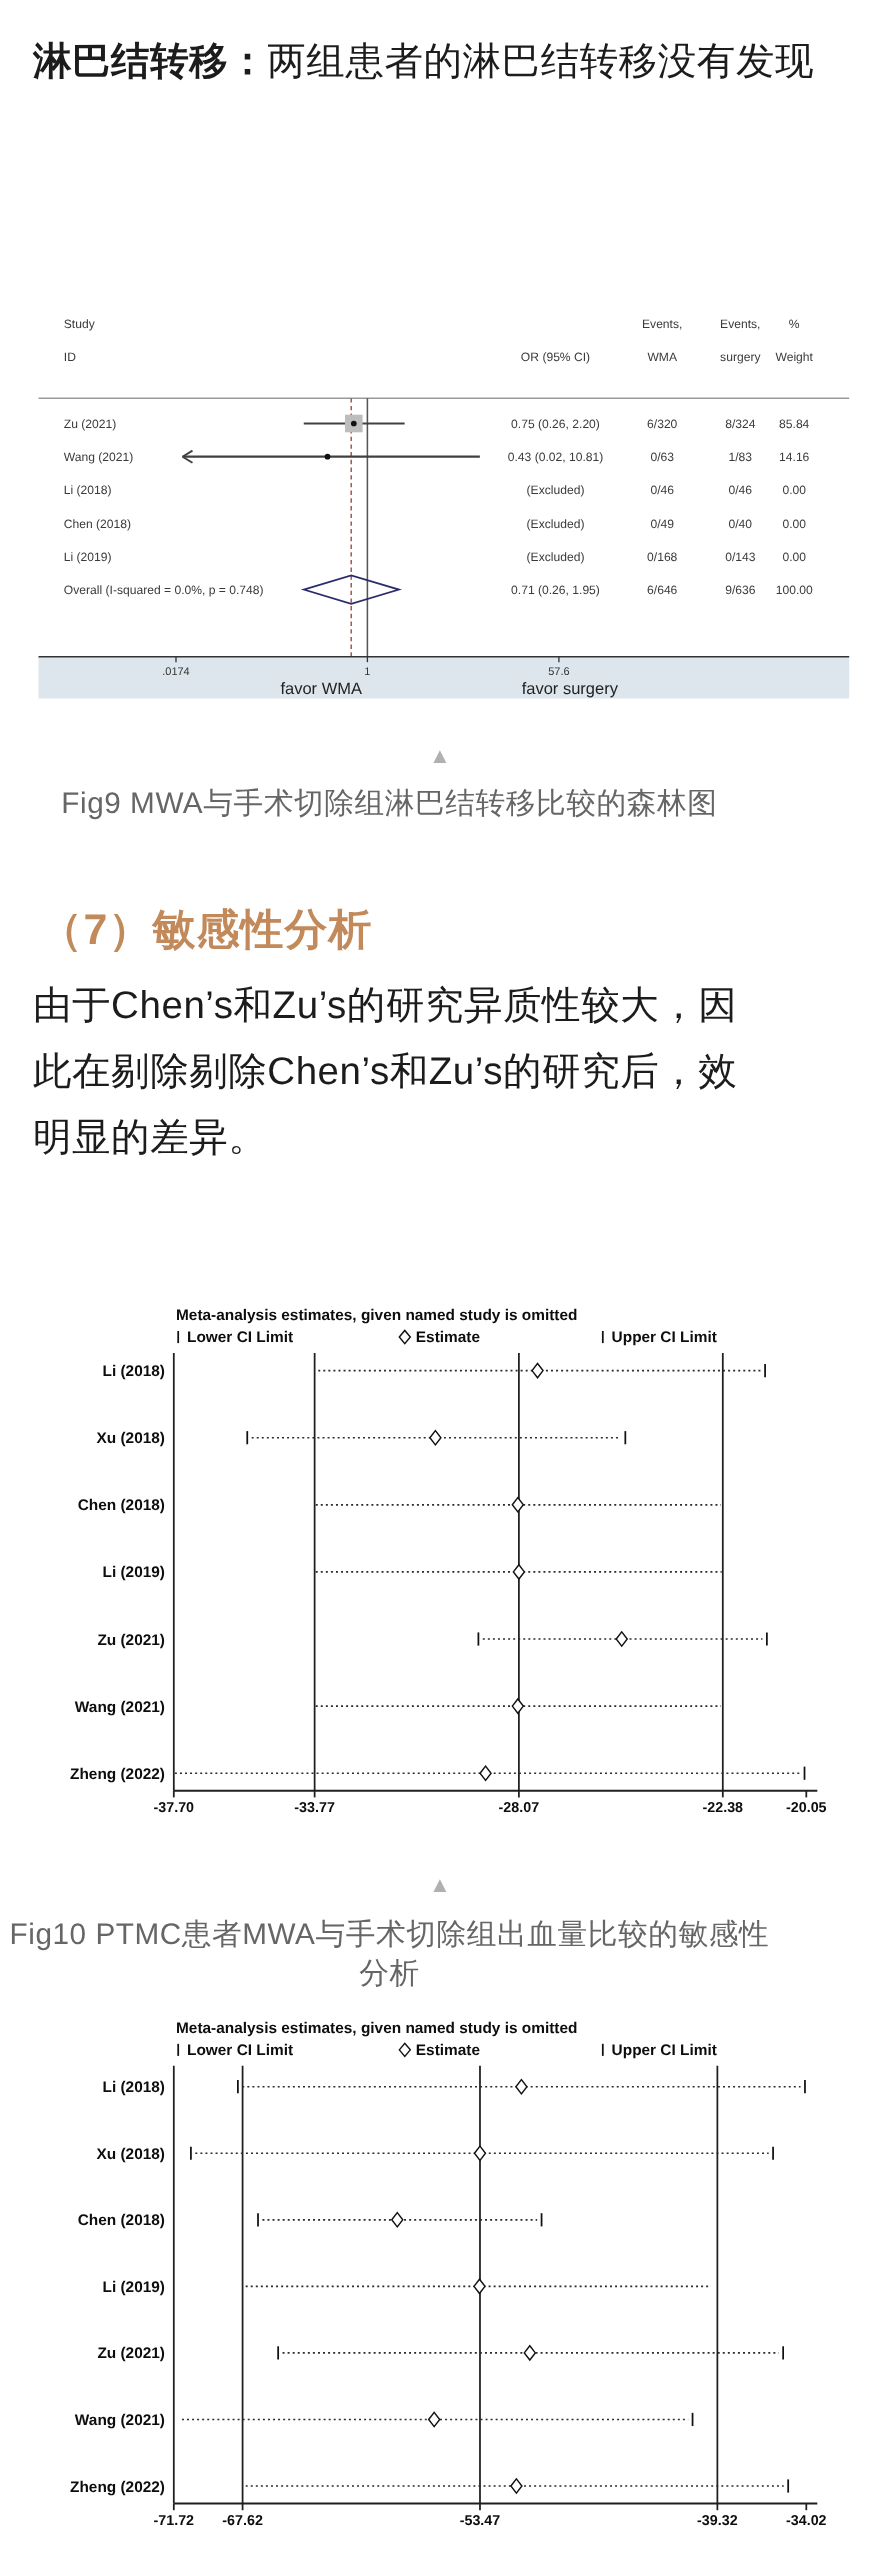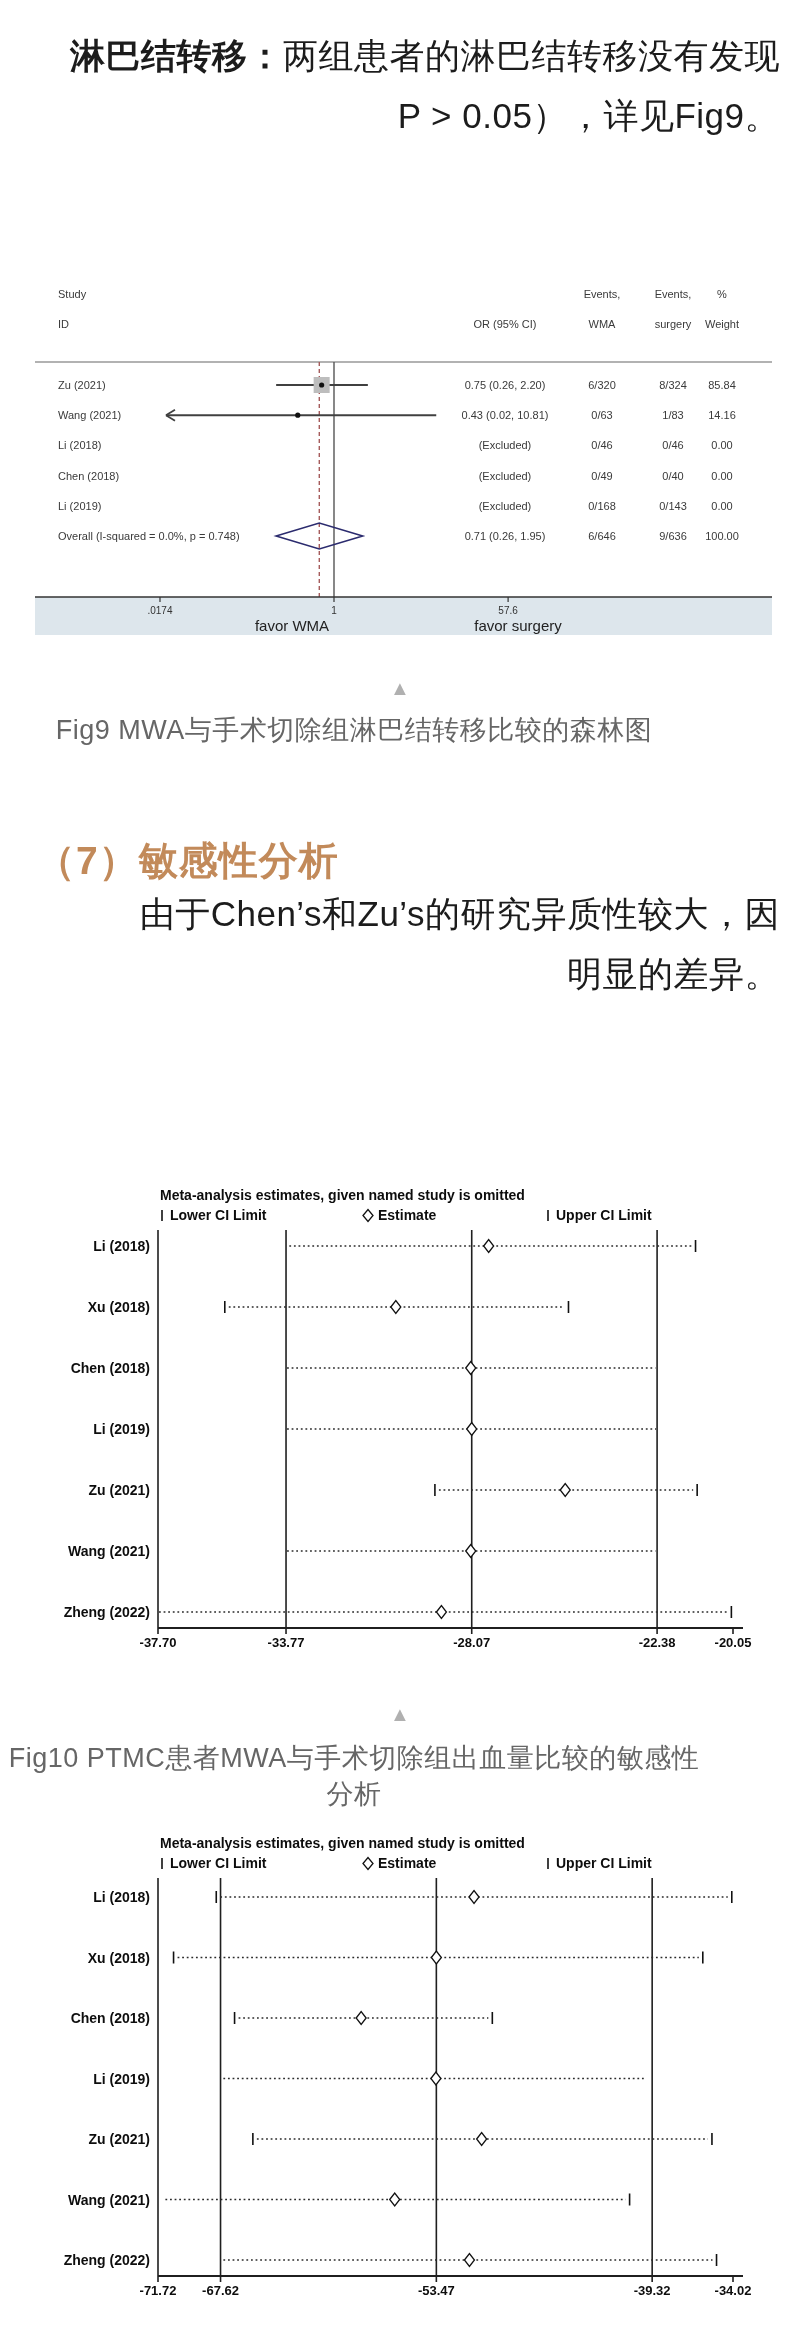--- a/index.html
+++ b/index.html
@@ -1,23 +1,23 @@
 <!DOCTYPE html>
 <html><head>
 <meta charset="utf-8">
 <style>
   html,body{margin:0;padding:0;background:#ffffff;}
   #page{position:relative;width:800px;height:2332px;background:#ffffff;overflow:hidden;
         font-family:"Liberation Sans","DejaVu Sans",sans-serif;}
   .para{position:absolute;left:30px;width:750px;font-size:35px;line-height:60px;color:#1c1c1c;letter-spacing:0.5px;}
   .para .lead{font-weight:bold;}
-  .pline{white-space:nowrap;text-align:right;}
+  .pline{white-space:nowrap;}
   #para1{top:26px;}
   #para2{top:884px;}
-  .heading{position:absolute;left:36px;top:818px;font-size:39px;font-weight:bold;letter-spacing:1px;margin-top:16px;}
+  .heading{position:absolute;left:36px;top:818px;font-size:39px;font-weight:bold;letter-spacing:1px;}
   .caption{position:absolute;left:0;width:708px;text-align:center;font-size:27px;color:#666;letter-spacing:0.5px;}
   #cap-fig9{top:712px;}
   #cap-fig10{top:1740px;}
   .tri{position:absolute;left:0;width:800px;text-align:center;font-size:20px;color:#b0b0b0;line-height:20px;}
   #tri1{top:678px;}
   #tri2{top:1704px;}
   .chart-svg{position:absolute;left:0;}
   #fig9-svg{top:240px;}
   #sens1-svg{top:1180px;}
   #sens2-svg{top:1830px;}
@@ -29,21 +29,20 @@
   .rowlab{font:bold 14px "Liberation Sans","DejaVu Sans",sans-serif;fill:#0d0d0d;}
   .tick{font:bold 13px "Liberation Sans","DejaVu Sans",sans-serif;fill:#0d0d0d;}
 </style>
 </head>
 <body>
 
 <div id="page">
 
   <div id="para1" class="para">
     <div class="pline"><span class="lead">淋巴结转移：</span><span>两组患者的淋巴结转移没有发现</span></div>
-    <div class="pline">P &gt; 0.05），详见Fig9。</div>
   </div>
 
   <svg id="fig9-svg" class="chart-svg" width="800" height="400">
       <text x="58" y="58" class="f9t">Study</text>
       <text x="58" y="88" class="f9t">ID</text>
       <text x="505" y="88" class="f9t" text-anchor="middle">OR (95% CI)</text>
       <text x="602" y="58" class="f9t" text-anchor="middle">Events,</text>
       <text x="602" y="88" class="f9t" text-anchor="middle">WMA</text>
       <text x="673" y="58" class="f9t" text-anchor="middle">Events,</text>
       <text x="673" y="88" class="f9t" text-anchor="middle">surgery</text>
@@ -114,20 +113,21 @@
       <text x="518" y="391" class="f9favor" text-anchor="middle">favor surgery</text>
     </svg>
 
   <div id="tri1" class="tri">▲</div>
   <div id="cap-fig9" class="caption">Fig9 MWA与手术切除组淋巴结转移比较的森林图</div>
 
   <div class="heading" style="color: rgb(194, 138, 90);">（7）敏感性分析</div>
 
   <div id="para2" class="para">
     <div class="pline">由于Chen’s和Zu’s的研究异质性较大，因</div>
+    <div class="pline">此在剔除剔除Chen’s和Zu’s的研究后，效</div>
     <div class="pline">明显的差异。</div>
   </div>
 
   <svg id="sens1-svg" class="chart-svg" width="800" height="490">
       <text x="160" y="20" class="ct">Meta-analysis estimates, given named study is omitted</text>
       <line x1="162" y1="30" x2="162" y2="41" stroke="#111" stroke-width="1.6"></line>
       <text x="170" y="40" class="ct">Lower CI Limit</text>
       <polygon points="363,35.5 368,29.5 373,35.5 368,41.5" fill="#fff" stroke="#111" stroke-width="1.3"></polygon>
       <text x="378" y="40" class="ct">Estimate</text>
       <line x1="548" y1="30" x2="548" y2="41" stroke="#111" stroke-width="1.6"></line>

